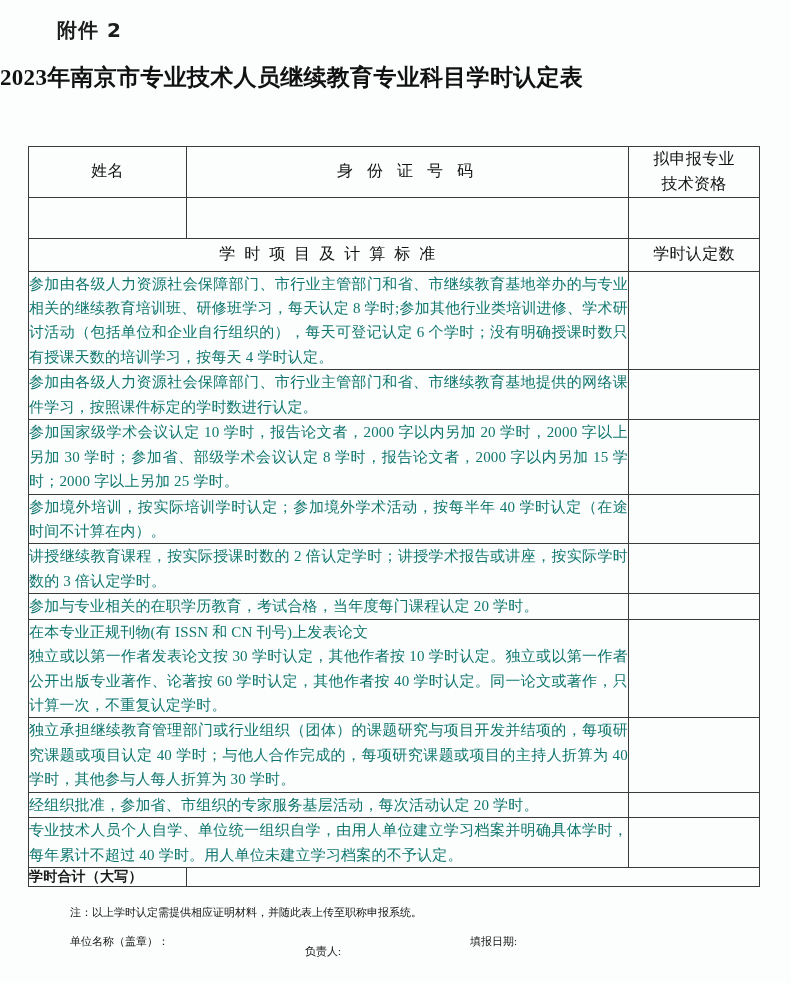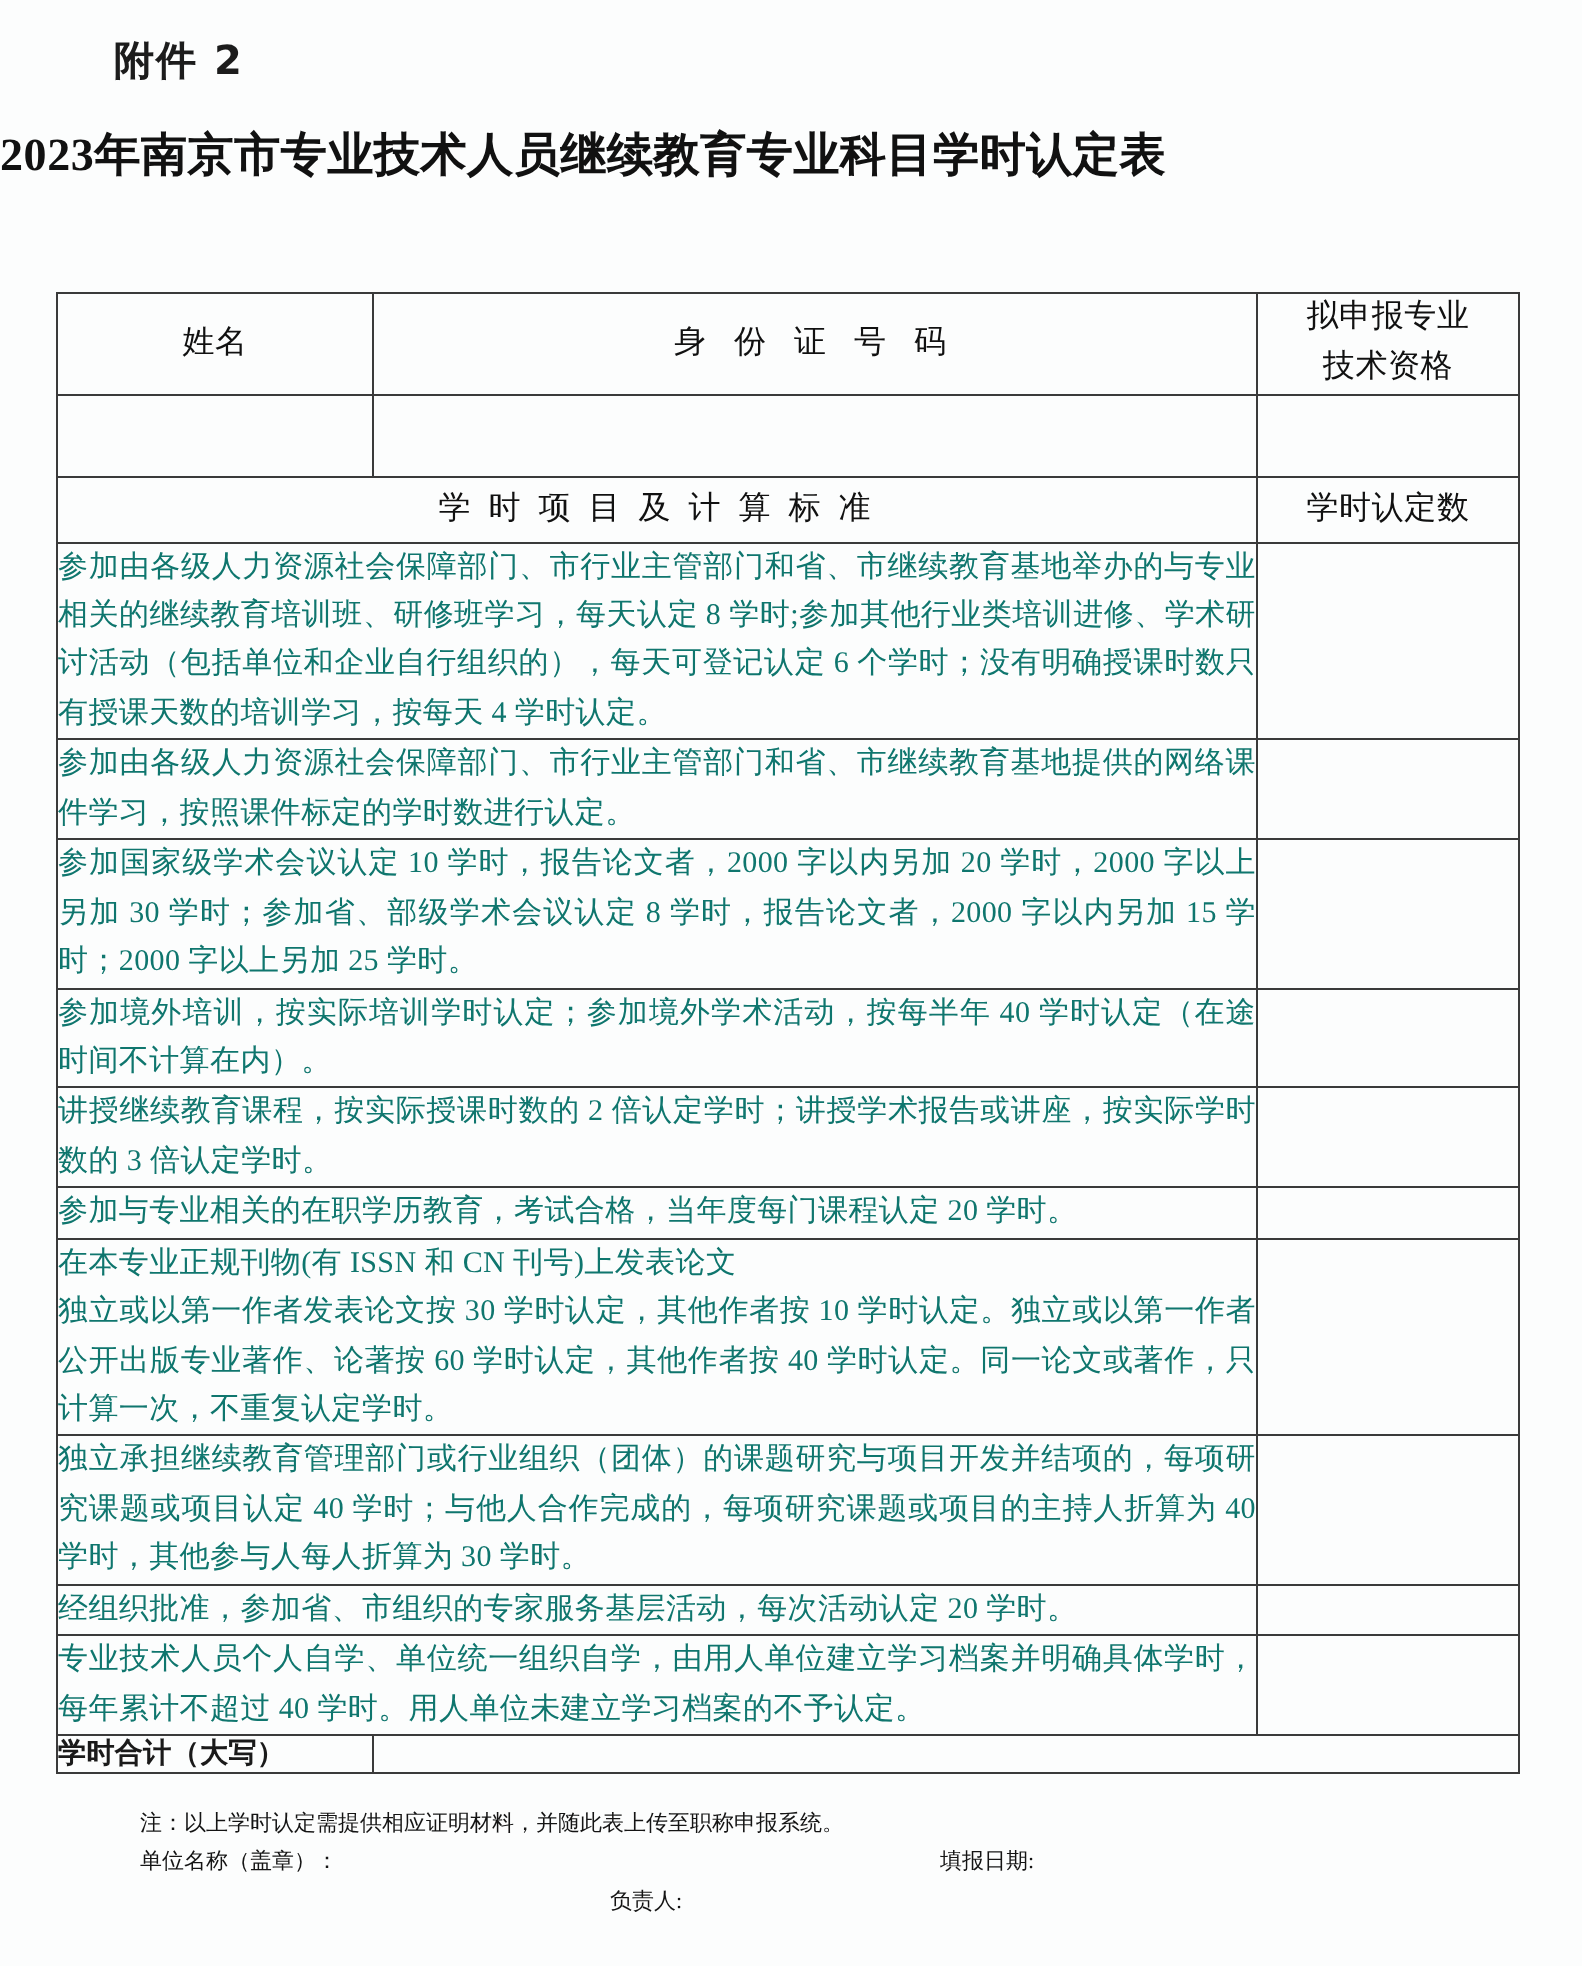--- a/index.html
+++ b/index.html
@@ -123,20 +123,21 @@
     top: 903px;
     width: 731px;
     font-size: 11px;
     line-height: 1.72;
     color: #141414;
   }
   .footer .note { padding-left: 42px; }
   .footer .signrow {
     padding-left: 42px;
     display: flex;
+    align-items: center;
   }
   .sig-unit { width: 235px; }
   .sig-head { width: 165px; margin-top: 20px; }
   .sig-date { width: 180px; }
 </style>
 </head>
 <body>
 
 <div class="page">
 

